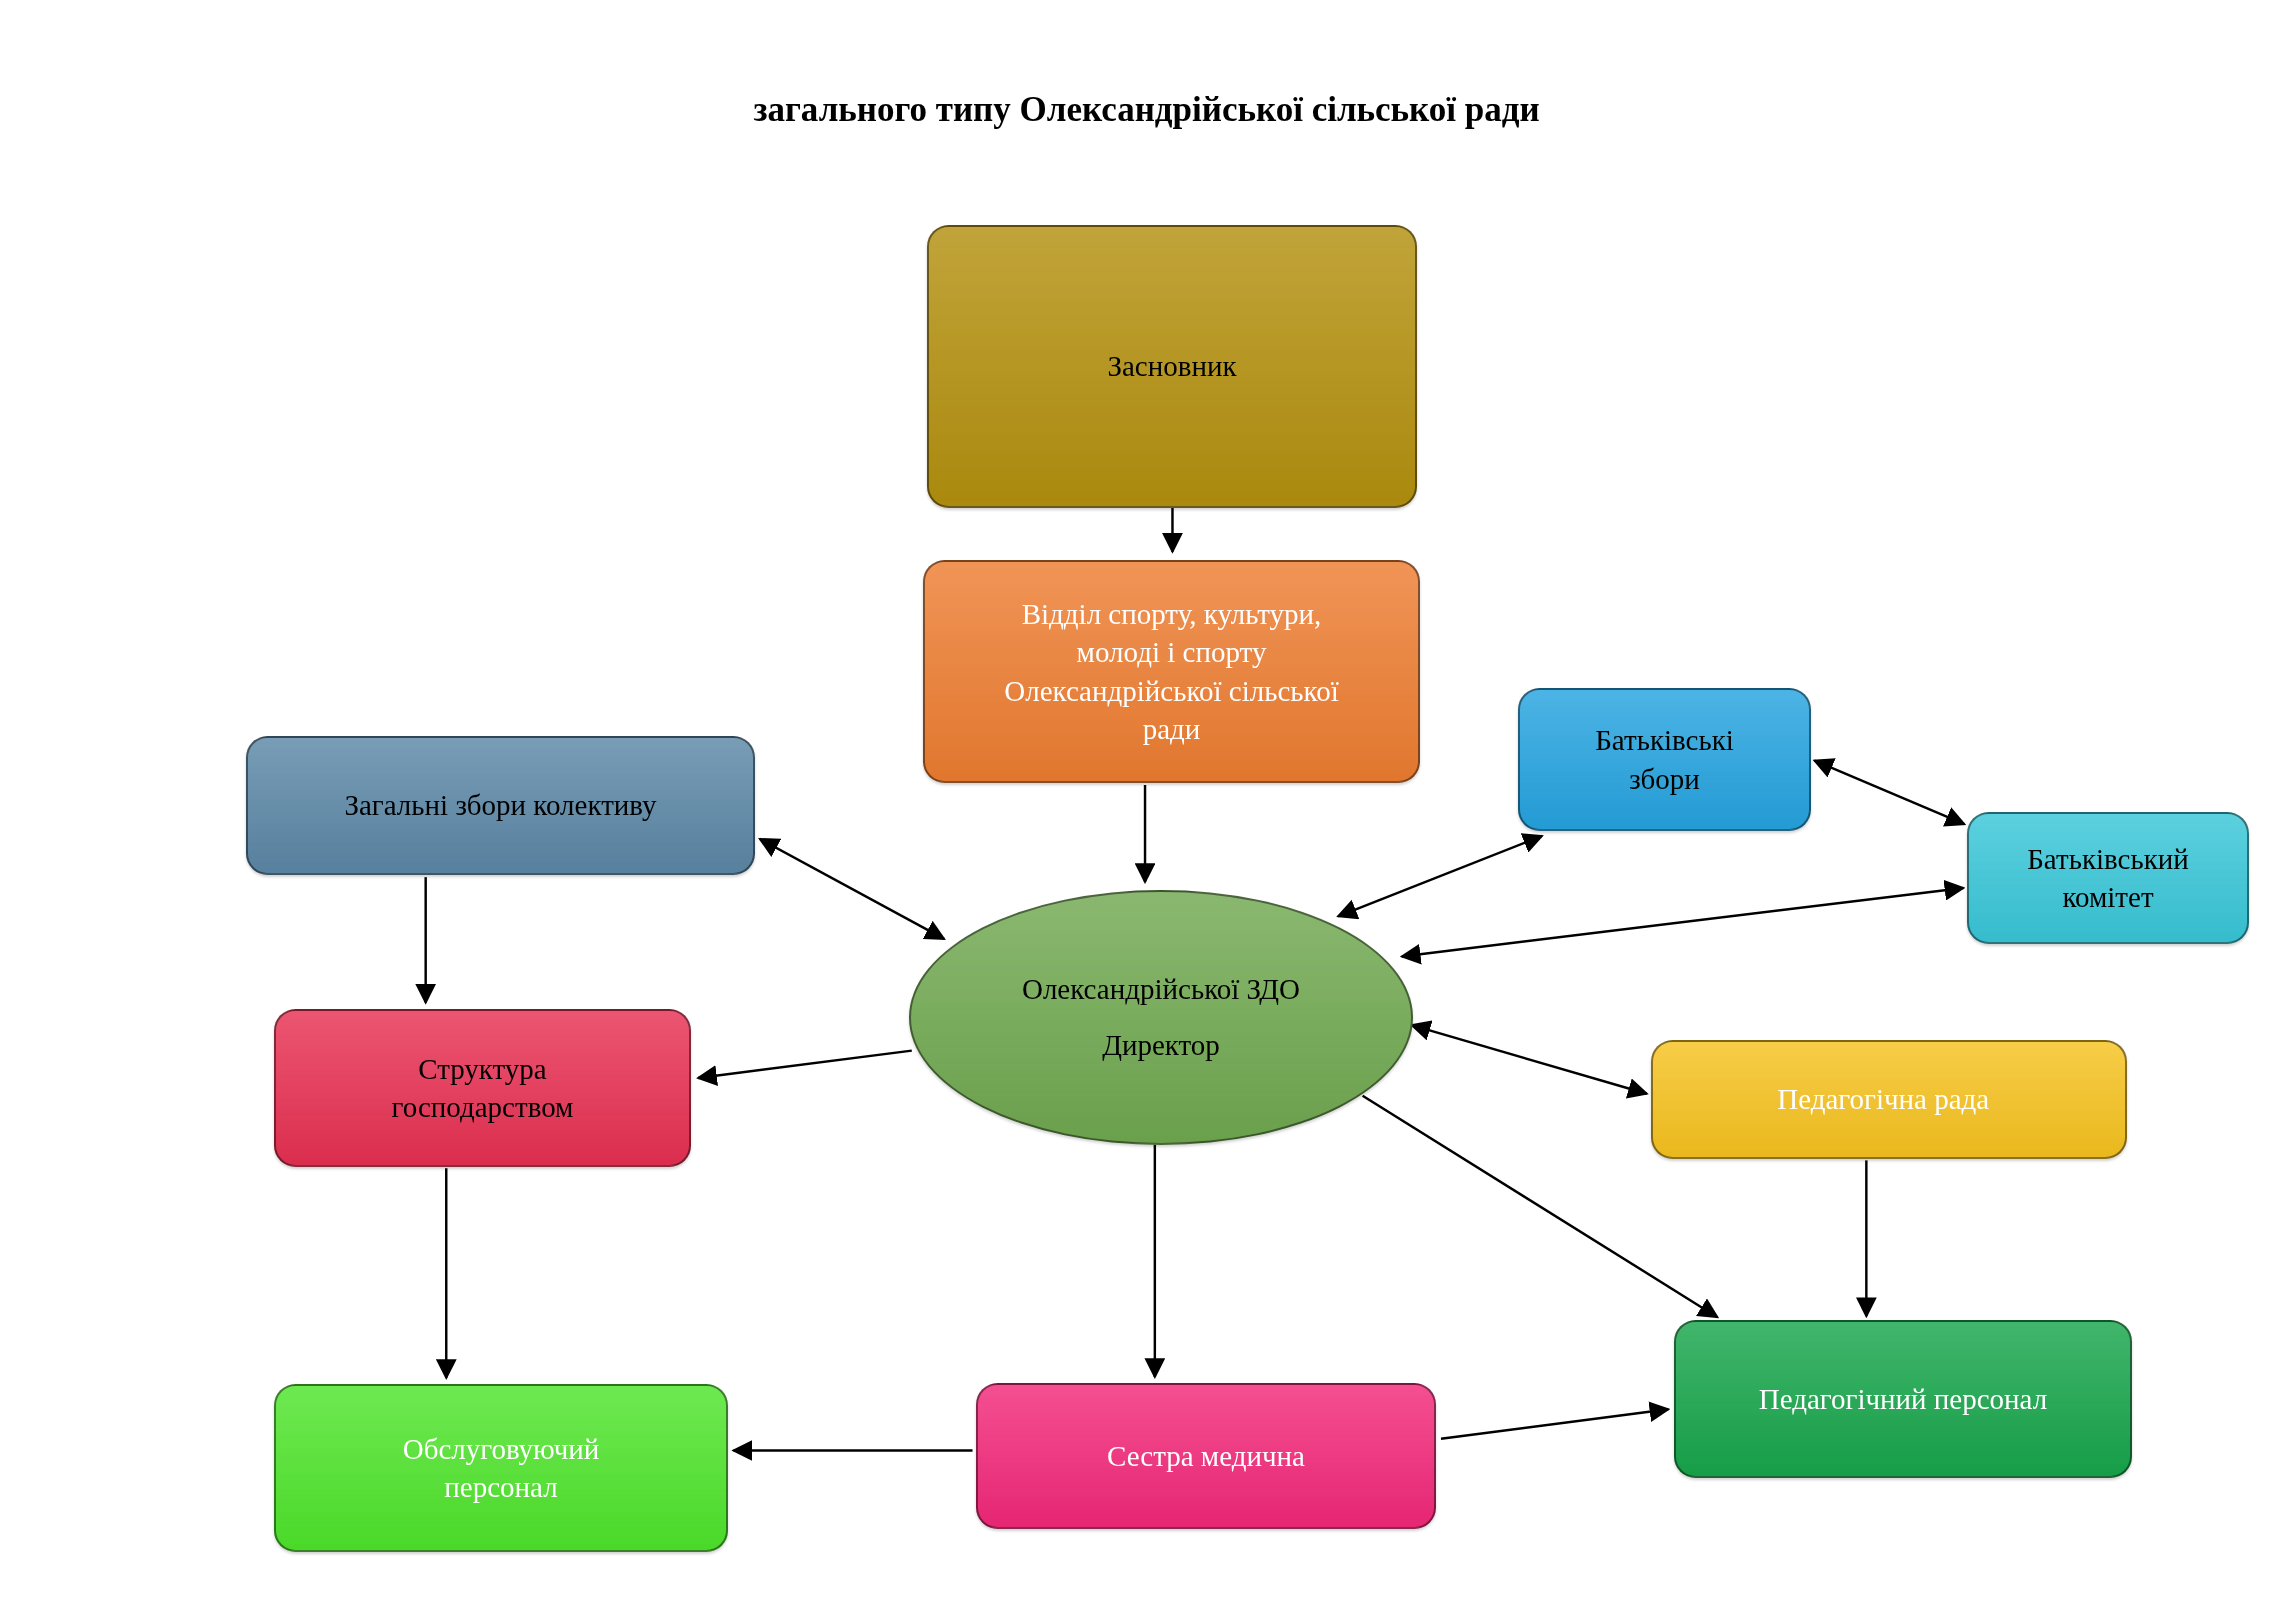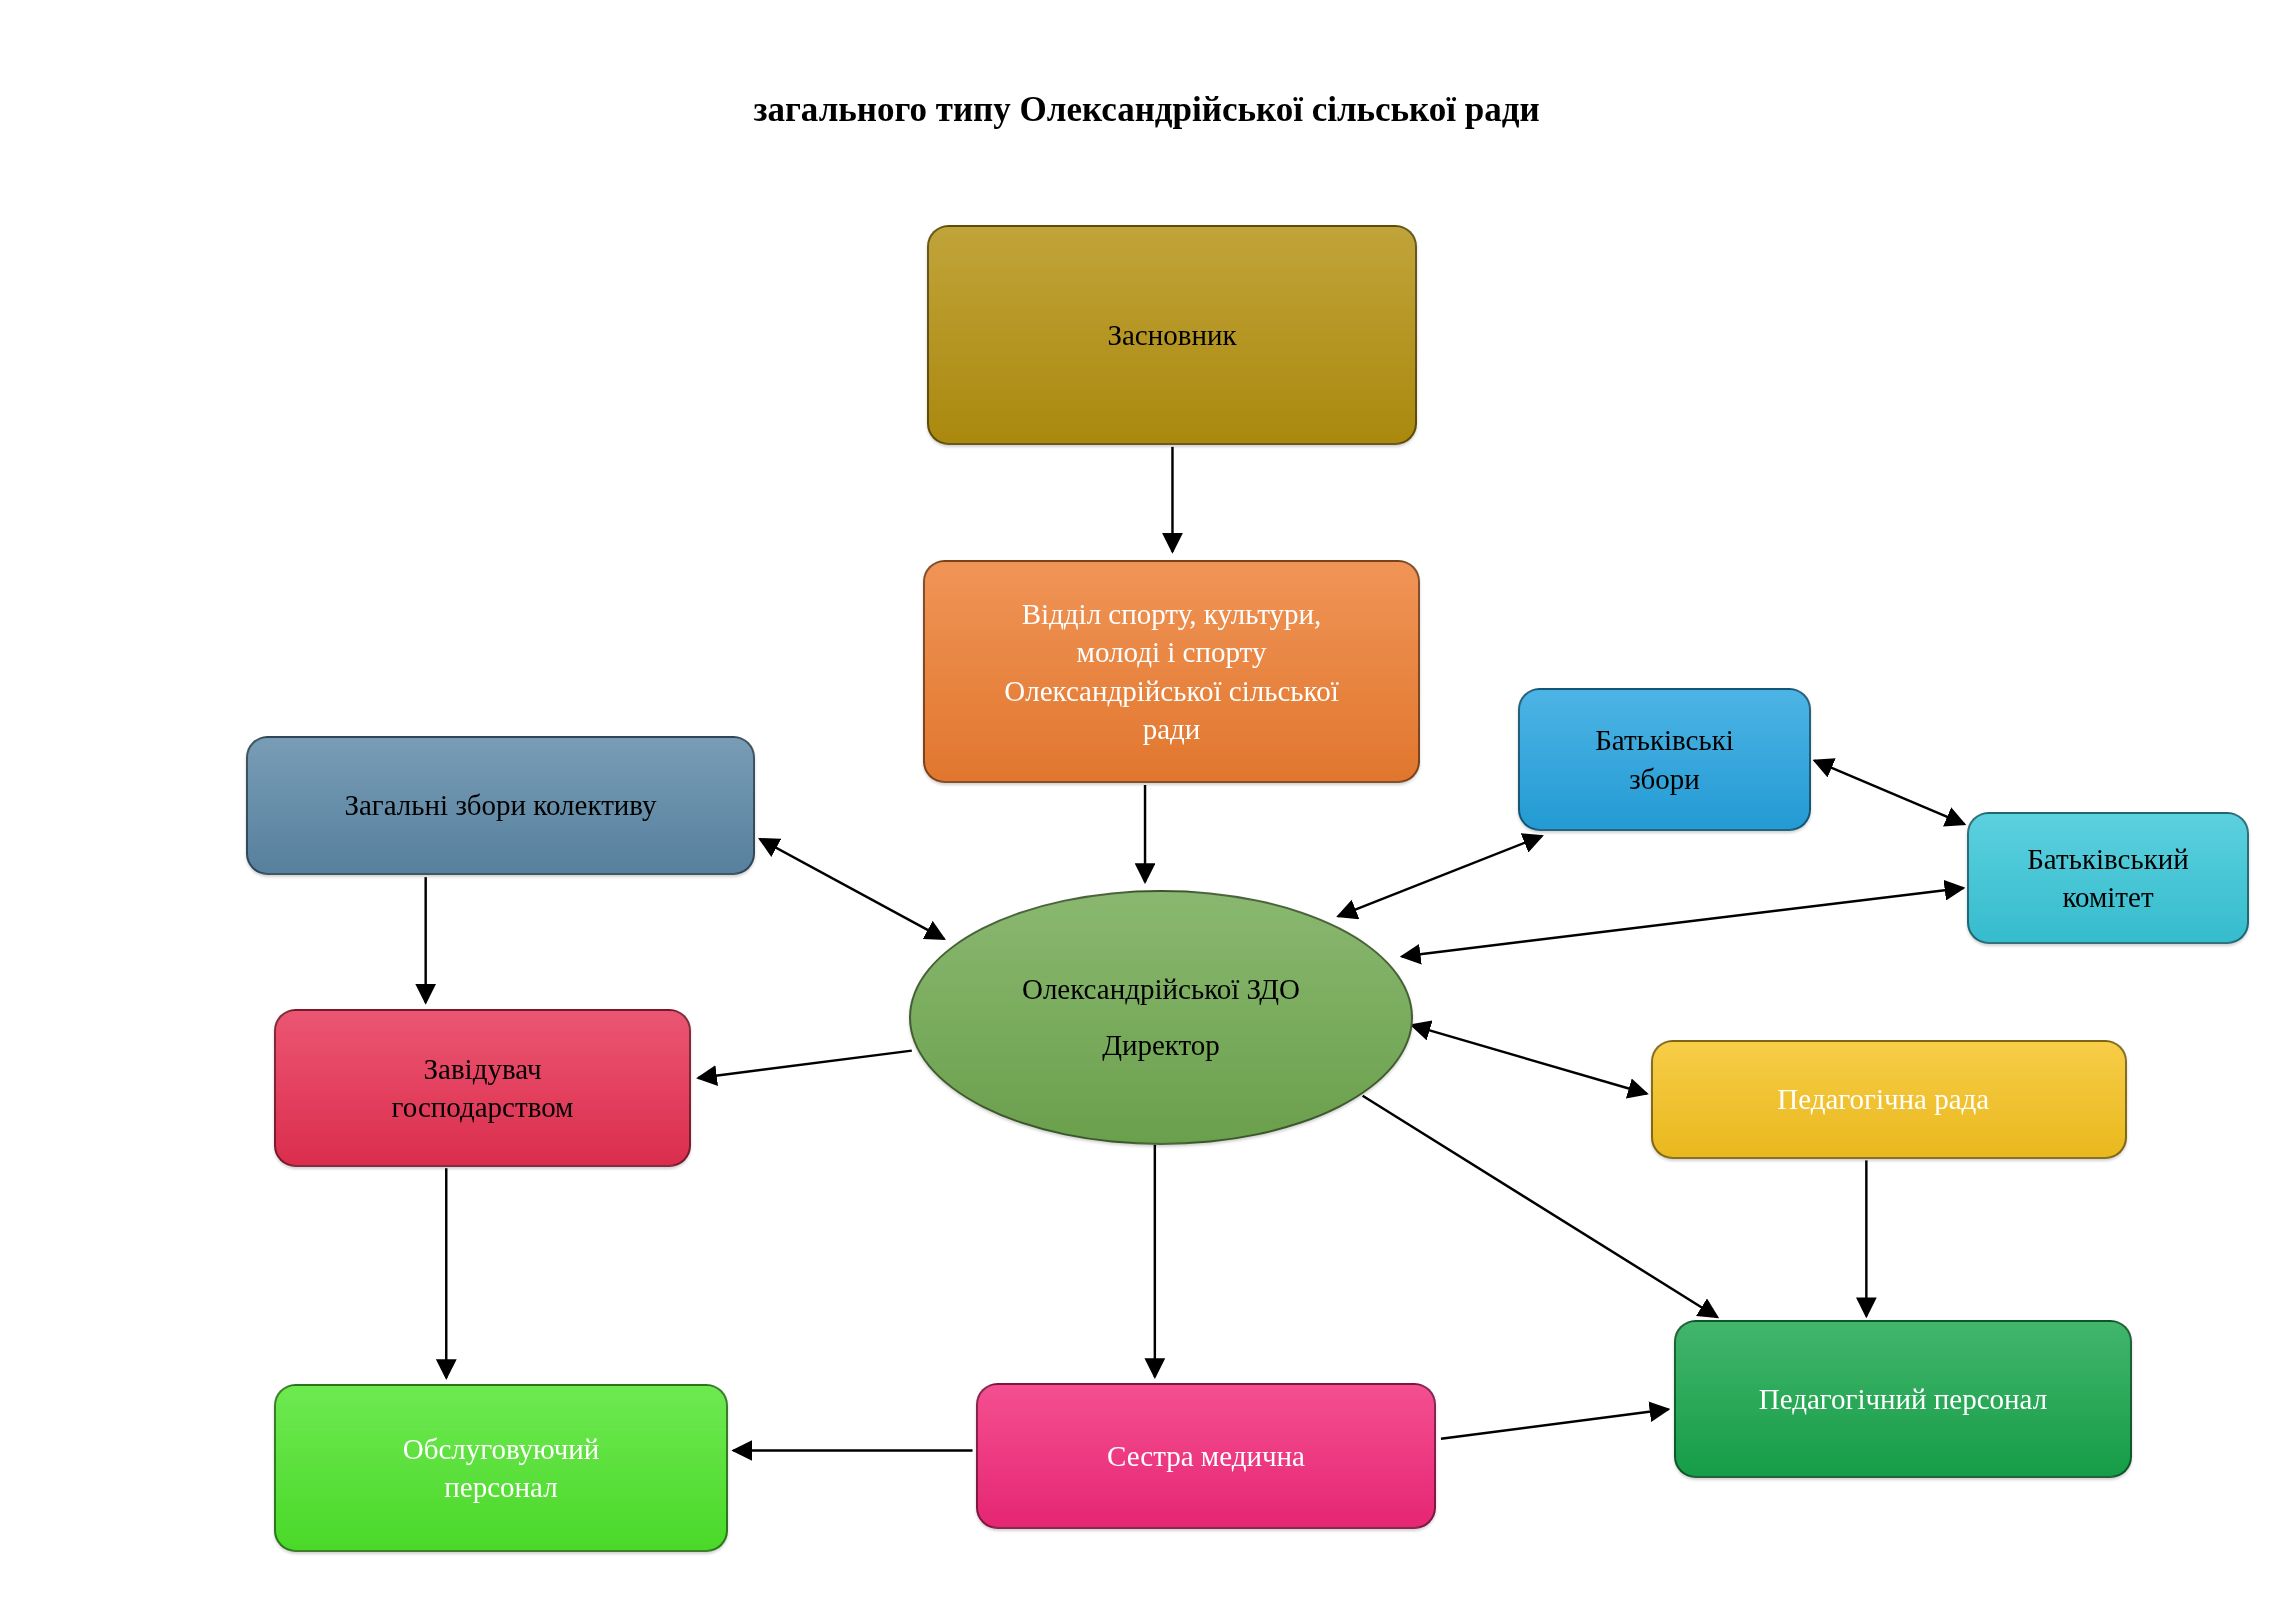--- a/index.html
+++ b/index.html
@@ -44,21 +44,21 @@
     border: 2px solid rgba(0,0,0,0.45);
     border-radius: 21.6px;
     background-image: linear-gradient(rgba(255,255,255,0.18), rgba(0,0,0,0.05));
     padding: 9.8px 23.5px;
     box-shadow: 0 2px 2.9px rgba(0,0,0,0.18);
   }
   .node.dark { color: #000; }
   .node.light { color: #fff; }
   .node .sublabel { margin-top: 27.4px; }
 
-  #node-founder            { left: 927px;  top: 225px;  width: 490px; height: 220px; }
+  #node-founder            { left: 927px;  top: 225px;  width: 490px; height: 283px; }
   #node-founder .sublabel  { max-width: 372px; }
   #node-education-dept     { left: 923px;  top: 560px;  width: 497px; height: 223px; }
   #node-education-dept .label { max-width: 382px; }
   #node-parents-meeting    { left: 1518px; top: 688px;  width: 293px; height: 143px; }
   #node-parents-meeting .label { max-width: 196px; }
   #node-parents-committee  { left: 1967px; top: 812px;  width: 282px; height: 132px; }
   #node-parents-committee .label { max-width: 211px; }
   #node-staff-meeting      { left: 246px;  top: 736px;  width: 509px; height: 139px; }
   #node-director           { left: 909px;  top: 890px;  width: 504px; height: 255px; border-radius: 50%; }
   #node-director .label    { max-width: 284px; }
@@ -122,21 +122,21 @@
   <div class="node dark" id="node-staff-meeting" style="background-color: rgb(91, 135, 166);">
     <div class="label">Загальні збори колективу</div>
   </div>
 
   <div class="node dark" id="node-director" style="background-color: rgb(112, 168, 80);">
     <div class="label">Олександрійської ЗДО</div>
     <div class="sublabel">Директор</div>
   </div>
 
   <div class="node dark" id="node-household" style="background-color: rgb(231, 48, 82);">
-    <div class="label">Завідувач господарством</div>
+    <div class="label">Структура господарством</div>
   </div>
 
   <div class="node light" id="node-ped-council" style="background-color: rgb(246, 194, 31);">
     <div class="label">Педагогічна рада</div>
   </div>
 
   <div class="node light" id="node-service-staff" style="background-color: rgb(78, 228, 43);">
     <div class="label">Обслуговуючий персонал</div>
   </div>
 

